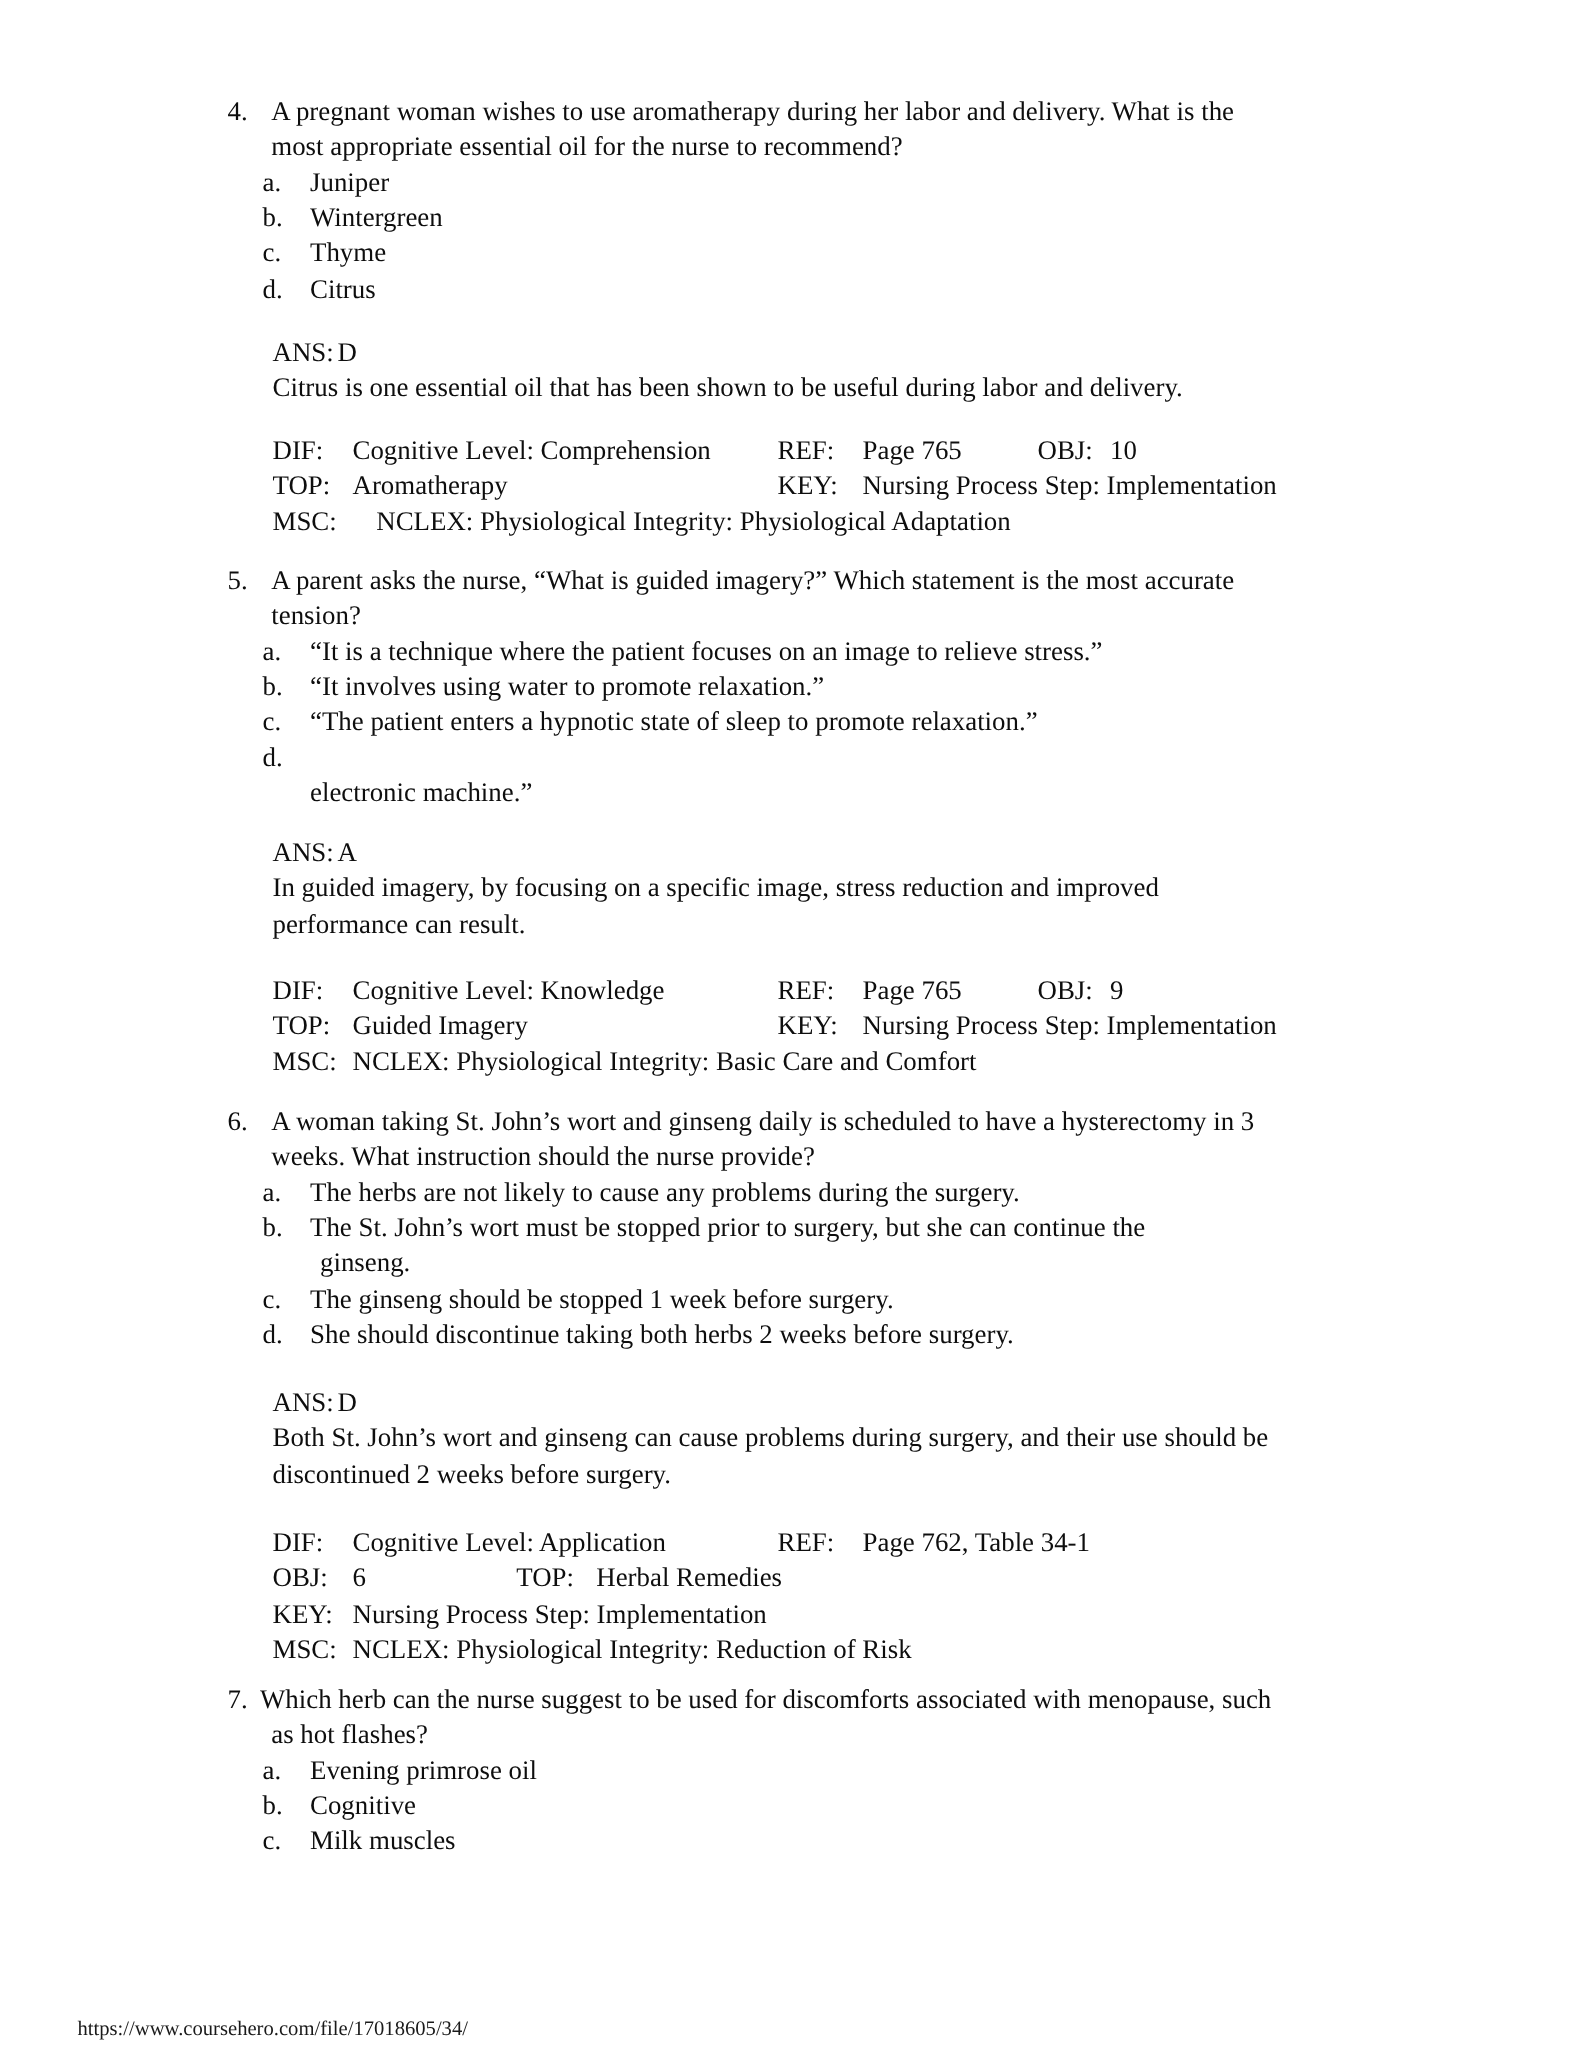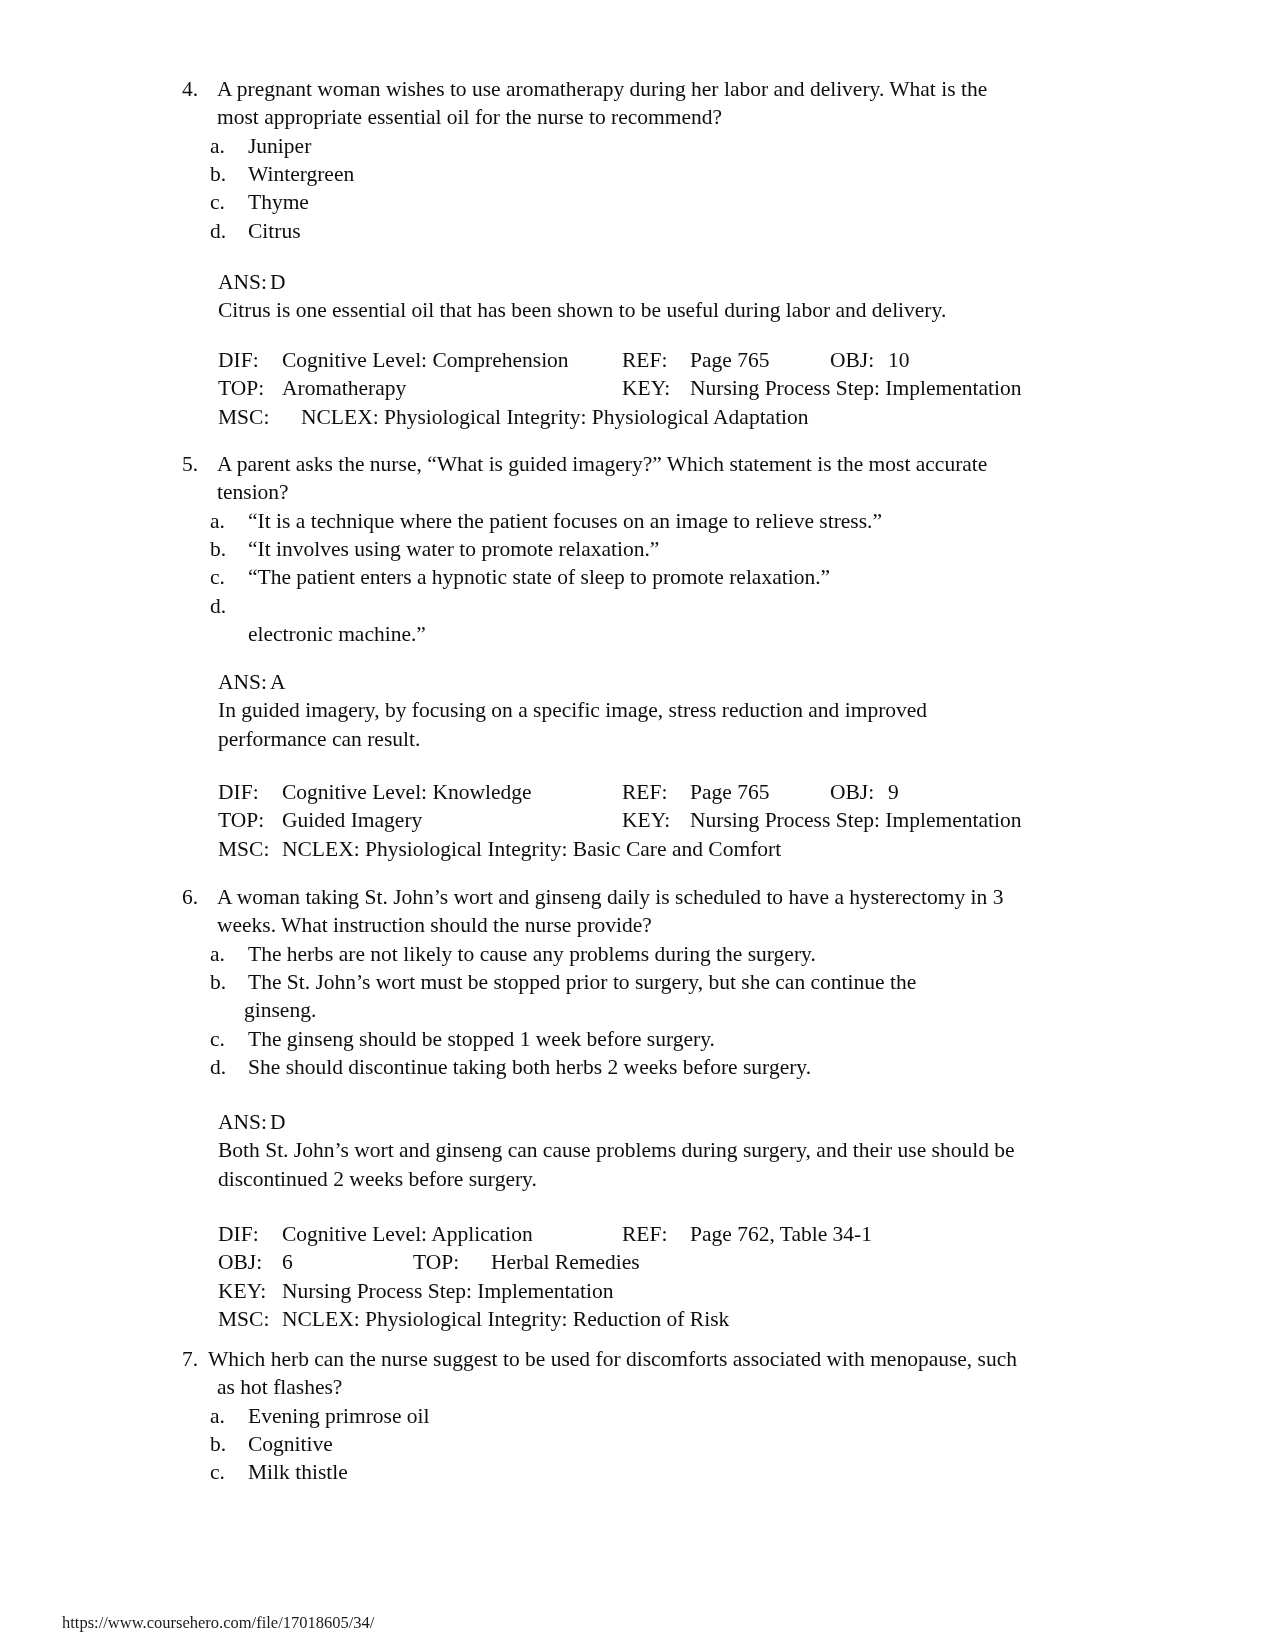--- a/index.html
+++ b/index.html
@@ -139,21 +139,21 @@
         </div>
         <div class="line">
           <span class="seg" style="left: 210px;">a.</span>
           <span class="seg" style="left: 248px;">The herbs are not likely to cause any problems during the surgery.</span>
         </div>
         <div class="line">
           <span class="seg" style="left: 210px;">b.</span>
           <span class="seg" style="left: 248px;">The St. John’s wort must be stopped prior to surgery, but she can continue the</span>
         </div>
         <div class="line">
-          <span class="seg" style="left: 244px;">ginseng.</span>
+          <span class="seg" style="left: 256px;">ginseng.</span>
         </div>
         <div class="line">
           <span class="seg" style="left: 210px;">c.</span>
           <span class="seg" style="left: 248px;">The ginseng should be stopped 1 week before surgery.</span>
         </div>
         <div class="line">
           <span class="seg" style="left: 210px;">d.</span>
           <span class="seg" style="left: 248px;">She should discontinue taking both herbs 2 weeks before surgery.</span>
         </div>
       </div>
@@ -173,21 +173,21 @@
         <div class="line">
           <span class="seg" style="left: 218px;">DIF:</span>
           <span class="seg" style="left: 282px;">Cognitive Level: Application</span>
           <span class="seg" style="left: 622px;">REF:</span>
           <span class="seg" style="left: 690px;">Page 762, Table 34-1</span>
         </div>
         <div class="line">
           <span class="seg" style="left: 218px;">OBJ:</span>
           <span class="seg" style="left: 282px;">6</span>
           <span class="seg" style="left: 413px;">TOP:</span>
-          <span class="seg" style="left: 477px; margin-left: 14px;">Herbal Remedies</span>
+          <span class="seg" style="left: 477px;">Herbal Remedies</span>
         </div>
         <div class="line">
           <span class="seg" style="left: 218px;">KEY:</span>
           <span class="seg" style="left: 282px;">Nursing Process Step: Implementation</span>
         </div>
         <div class="line">
           <span class="seg" style="left: 218px;">MSC:</span>
           <span class="seg" style="left: 282px;">NCLEX: Physiological Integrity: Reduction of Risk</span>
         </div>
       </div>
@@ -202,18 +202,18 @@
         <div class="line">
           <span class="seg" style="left: 210px;">a.</span>
           <span class="seg" style="left: 248px;">Evening primrose oil</span>
         </div>
         <div class="line">
           <span class="seg" style="left: 210px;">b.</span>
           <span class="seg" style="left: 248px;">Cognitive</span>
         </div>
         <div class="line">
           <span class="seg" style="left: 210px;">c.</span>
-          <span class="seg" style="left: 248px;">Milk thistle</span>
+          <span class="seg" style="left: 248px;">Milk muscles</span>
         </div>
       </div>
     </div>
   <div class="footer">https://www.coursehero.com/file/17018605/34/</div>
 </div>
 
 </body></html>

